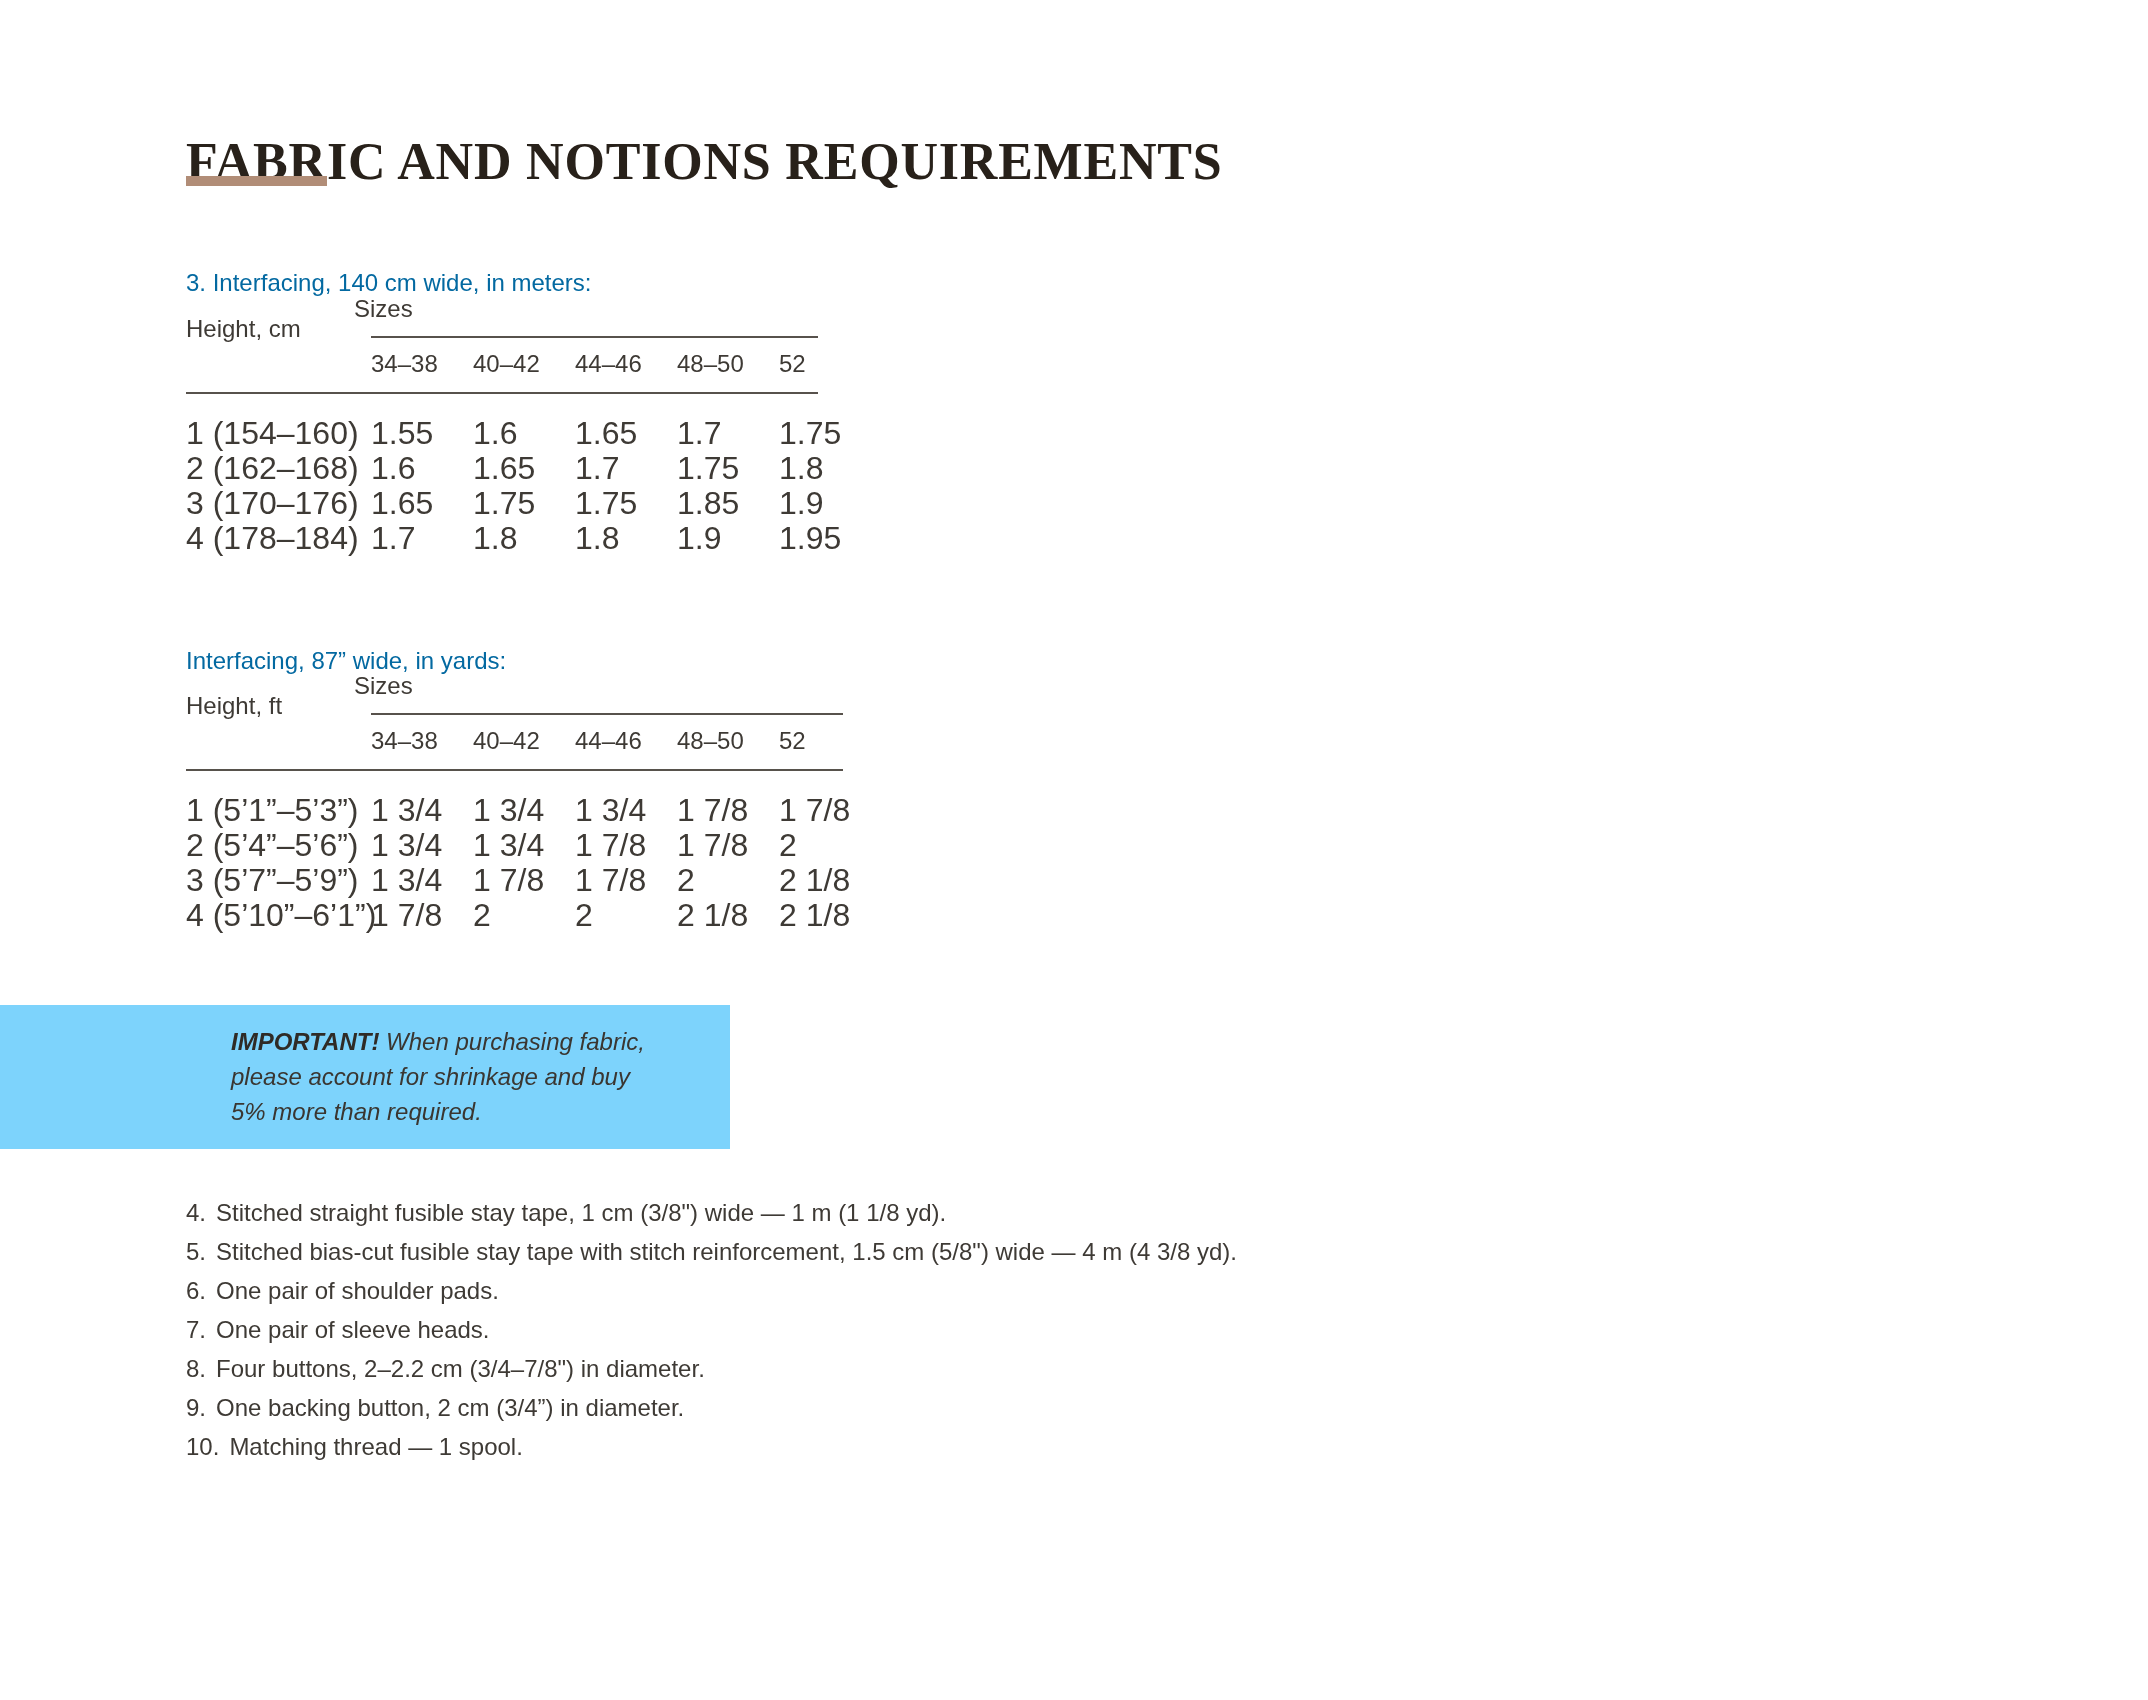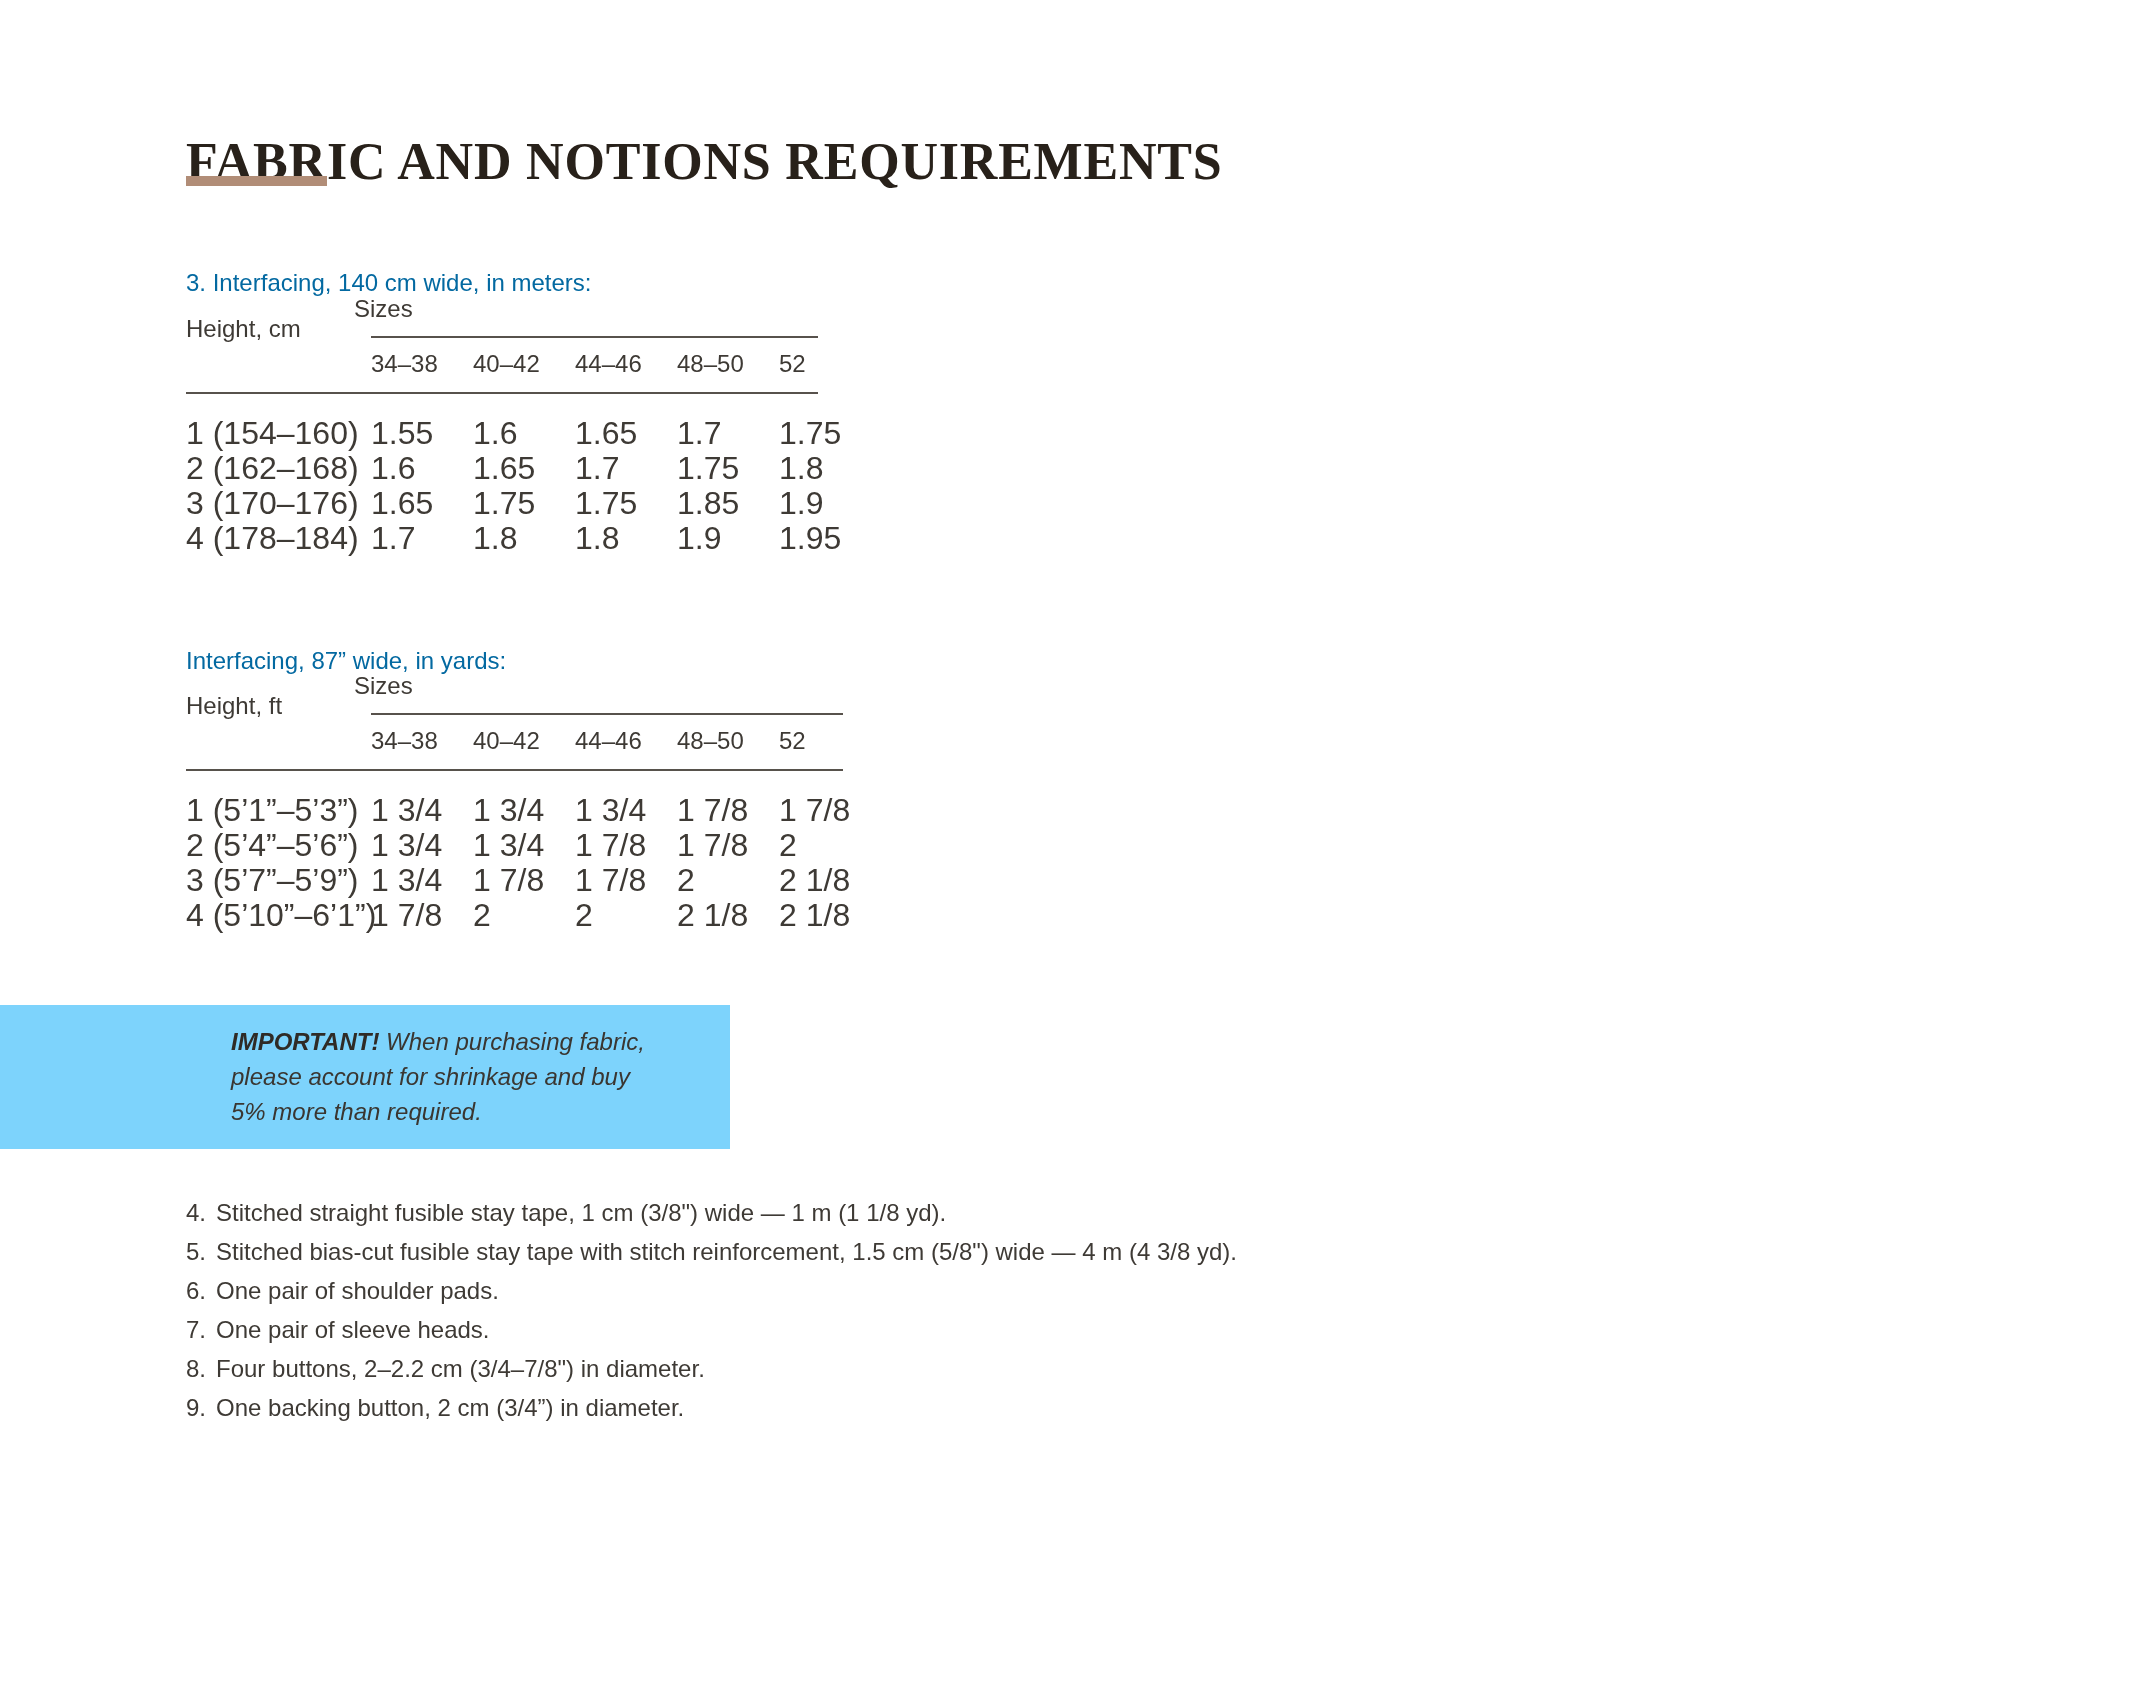--- a/index.html
+++ b/index.html
@@ -235,16 +235,20 @@
       <span class="li-text">One pair of sleeve heads.</span>
     </div>
     <div class="notion-item">
       <span class="li-num">8.</span>
       <span class="li-text">Four buttons, 2–2.2 cm (3/4–7/8") in diameter.</span>
     </div>
     <div class="notion-item">
       <span class="li-num">9.</span>
       <span class="li-text">One backing button, 2 cm (3/4”) in diameter.</span>
     </div>
+    <div class="notion-item">
+      <span class="li-num">10.</span>
+      <span class="li-text">Matching thread — 1 spool.</span>
+    </div>
   </div>
 
 </div>
 
 
 </body></html>

